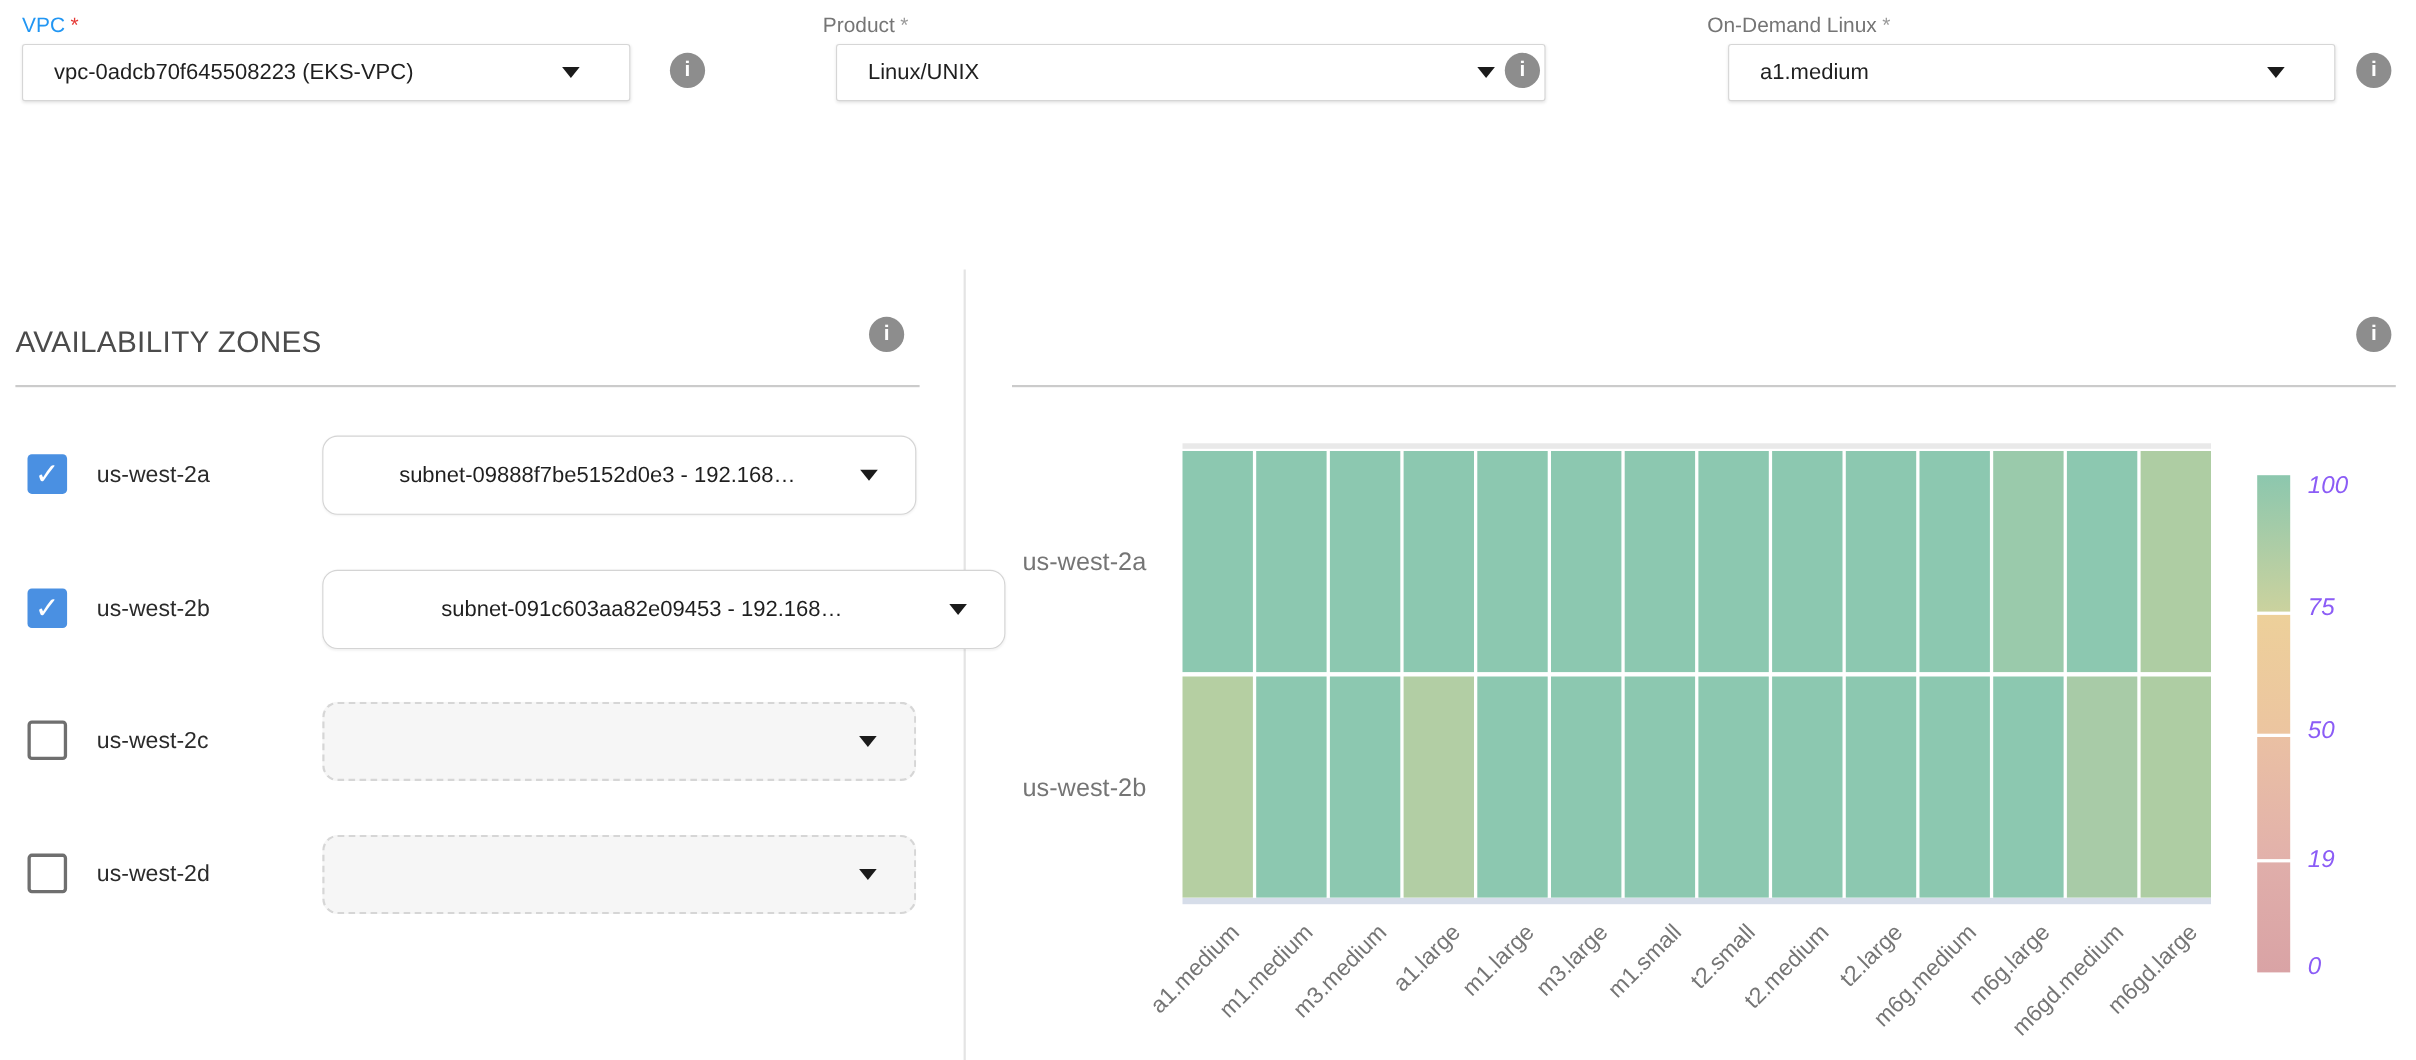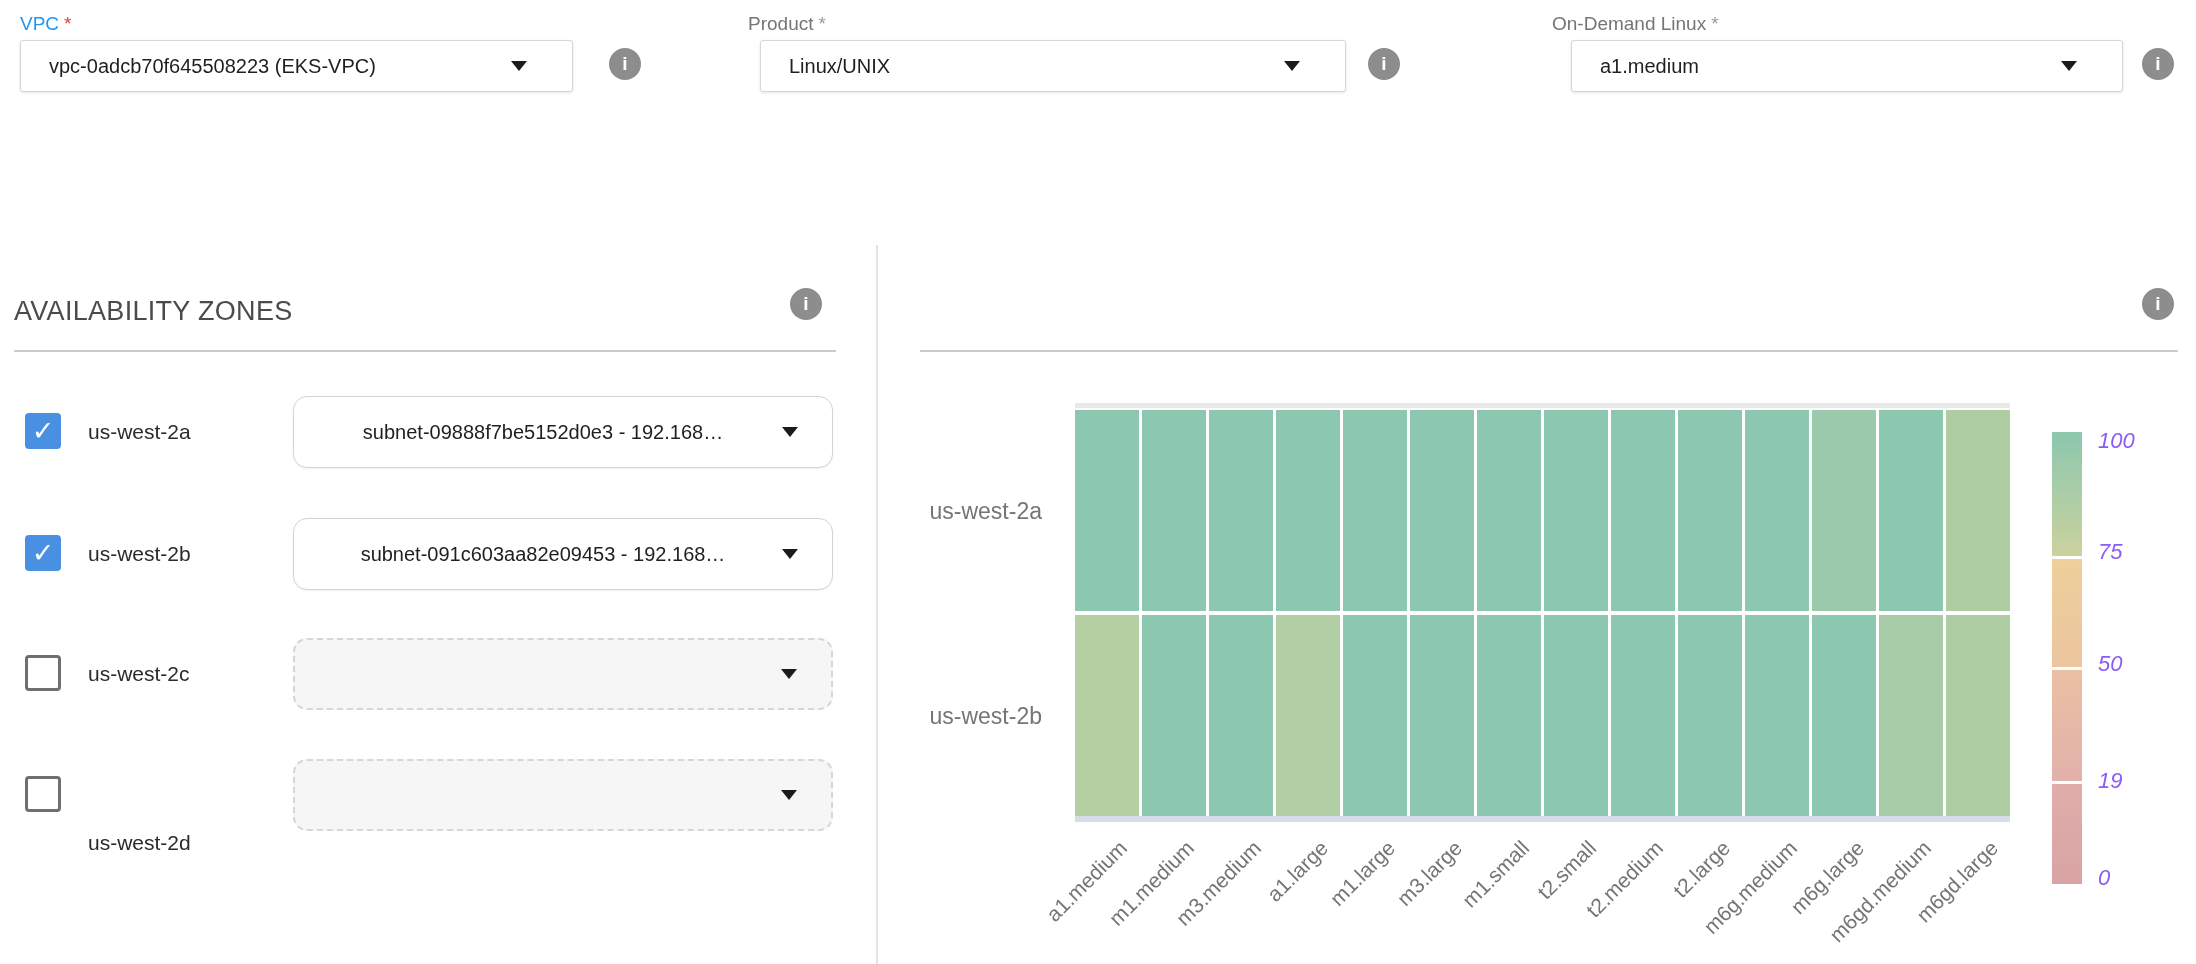--- a/index.html
+++ b/index.html
@@ -61,21 +61,21 @@
     <span class="val">vpc-0adcb70f645508223 (EKS-VPC)</span>
     <span class="caret"></span>
   </div>
   <div class="info-icon" style="left:609px;top:48px;">
       <span>i</span>
     </div>
 
   <div class="flabel" style="left:748px;">
     <span>Product</span><span class="req" style="color:#9a9a9a;">*</span>
   </div>
-  <div class="select-box" style="left:760px;width:586px;">
+  <div class="select-box" style="left:760px;width:645px;">
     <span class="val">Linux/UNIX</span>
     <span class="caret"></span>
   </div>
   <div class="info-icon" style="left:1368px;top:48px;">
       <span>i</span>
     </div>
 
   <div class="flabel" style="left:1552px;">
     <span>On-Demand Linux</span><span class="req" style="color:#9a9a9a;">*</span>
   </div>
@@ -100,32 +100,32 @@
       </div>
       <div class="zone-label" style="left: 88px; top: 420px;">us-west-2a</div>
       <div class="subnet-select" style="left: 293px; top: 396px; width: 540px; height: 72px;">
         <span class="sval">subnet-09888f7be5152d0e3 - 192.168…</span>
         <span class="caret"></span>
       </div>
       <div class="cb on" style="left: 25px; top: 535px;">
         <span class="chk">✓</span>
       </div>
       <div class="zone-label" style="left: 88px; top: 542px;">us-west-2b</div>
-      <div class="subnet-select" style="left: 293px; top: 518px; width: 540px; height: 72px;">
+      <div class="subnet-select" style="left: 293px; top: 518px; width: 621px; height: 72px;">
         <span class="sval">subnet-091c603aa82e09453 - 192.168…</span>
         <span class="caret"></span>
       </div>
       <div class="cb off" style="left: 25px; top: 655px;"></div>
       <div class="zone-label" style="left: 88px; top: 662px;">us-west-2c</div>
       <div class="subnet-select empty" style="left: 293px; top: 638px; width: 540px; height: 72px;">
         <span class="sval"></span>
         <span class="caret"></span>
       </div>
       <div class="cb off" style="left: 25px; top: 776px;"></div>
-      <div class="zone-label" style="left: 88px; top: 783px; margin-top: 48px;">us-west-2d</div>
+      <div class="zone-label" style="left: 88px; top: 783px;">us-west-2d</div>
       <div class="subnet-select empty" style="left: 293px; top: 759px; width: 540px; height: 72px;">
         <span class="sval"></span>
         <span class="caret"></span>
       </div>
     </div>
 
   <div class="info-icon" style="left:2142px;top:288px;">
       <span>i</span>
     </div>
   <div class="h-divider" style="left:920px;top:350px;width:1258px;"></div>

